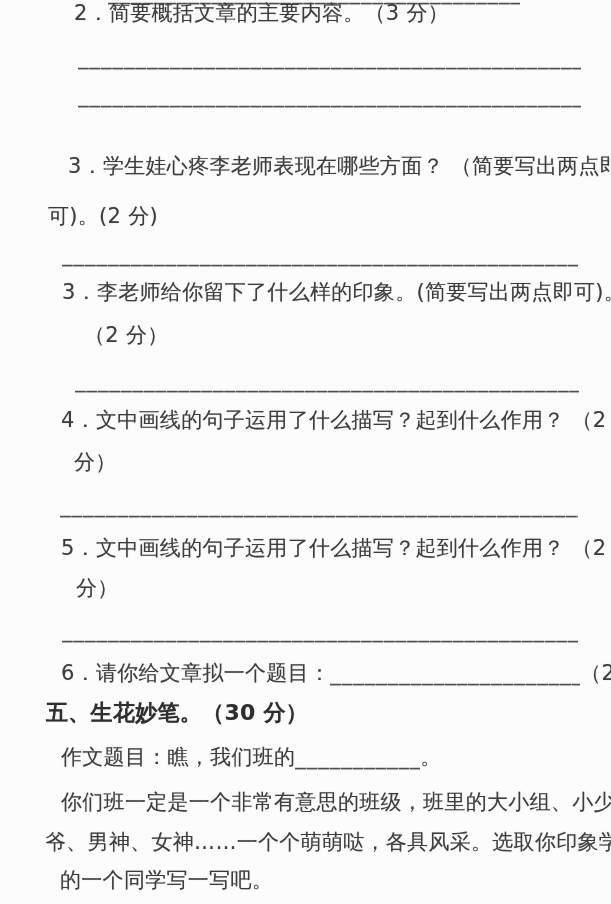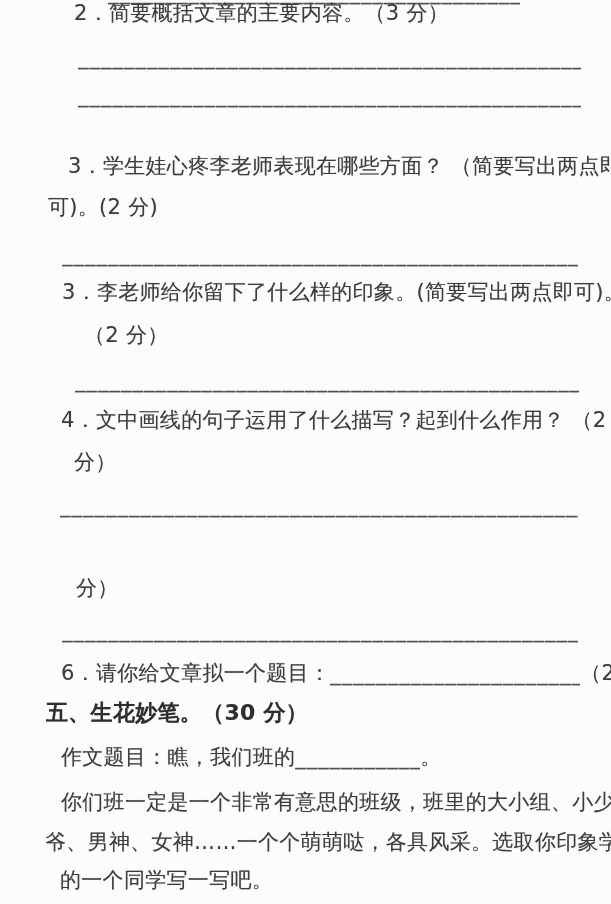--- a/index.html
+++ b/index.html
@@ -53,36 +53,37 @@
   <div class="line blank" style="left:108px; top:-22px; width:412px">________________________________________________________</div>
 
   <div class="line" style="left:74px; top:-1px">2．简要概括文章的主要内容。（3 分）</div>
 
   <div class="line blank" style="left:78px; top:43px; width:503px">________________________________________________________</div>
 
   <div class="line blank" style="left:78px; top:81px; width:503px">________________________________________________________</div>
 
   <div class="line" style="left:68px; top:152px">3．学生娃心疼李老师表现在哪些方面？ （简要写出两点即</div>
 
-  <div class="line" style="left:48px; top:193px">可)。(2 分)</div>
+  <div class="line" style="left:48px; top:202px">可)。(2 分)</div>
 
   <div class="line blank" style="left:62px; top:240px; width:516px">________________________________________________________</div>
 
   <div class="line" style="left:62px; top:278px">3．李老师给你留下了什么样的印象。(简要写出两点即可)。</div>
 
   <div class="line" style="left:84px; top:321px">（2 分）</div>
 
   <div class="line blank" style="left:75px; top:366px; width:504px">________________________________________________________</div>
 
   <div class="line" style="left:61px; top:406px">4．文中画线的句子运用了什么描写？起到什么作用？ （2</div>
 
   <div class="line" style="left:74px; top:448px">分）</div>
 
   <div class="line blank" style="left:60px; top:491px; width:518px">________________________________________________________</div>
 
+  <div class="line" style="left:61px; top:534px">5．文中画线的句子运用了什么描写？起到什么作用？ （2</div>
 
   <div class="line" style="left:76px; top:574px">分）</div>
 
   <div class="line blank" style="left:62px; top:616px; width:516px">________________________________________________________</div>
 
   <div class="line" style="left:61px; top:659px">
     <span>6．请你给文章拟一个题目：</span><span class="inline-blank" style="max-width:250px">____________________________</span><span>（2 分）</span>
   </div>
 
   <div class="line bold" style="left:46px; top:699px">五、生花妙笔。（30 分）</div>

